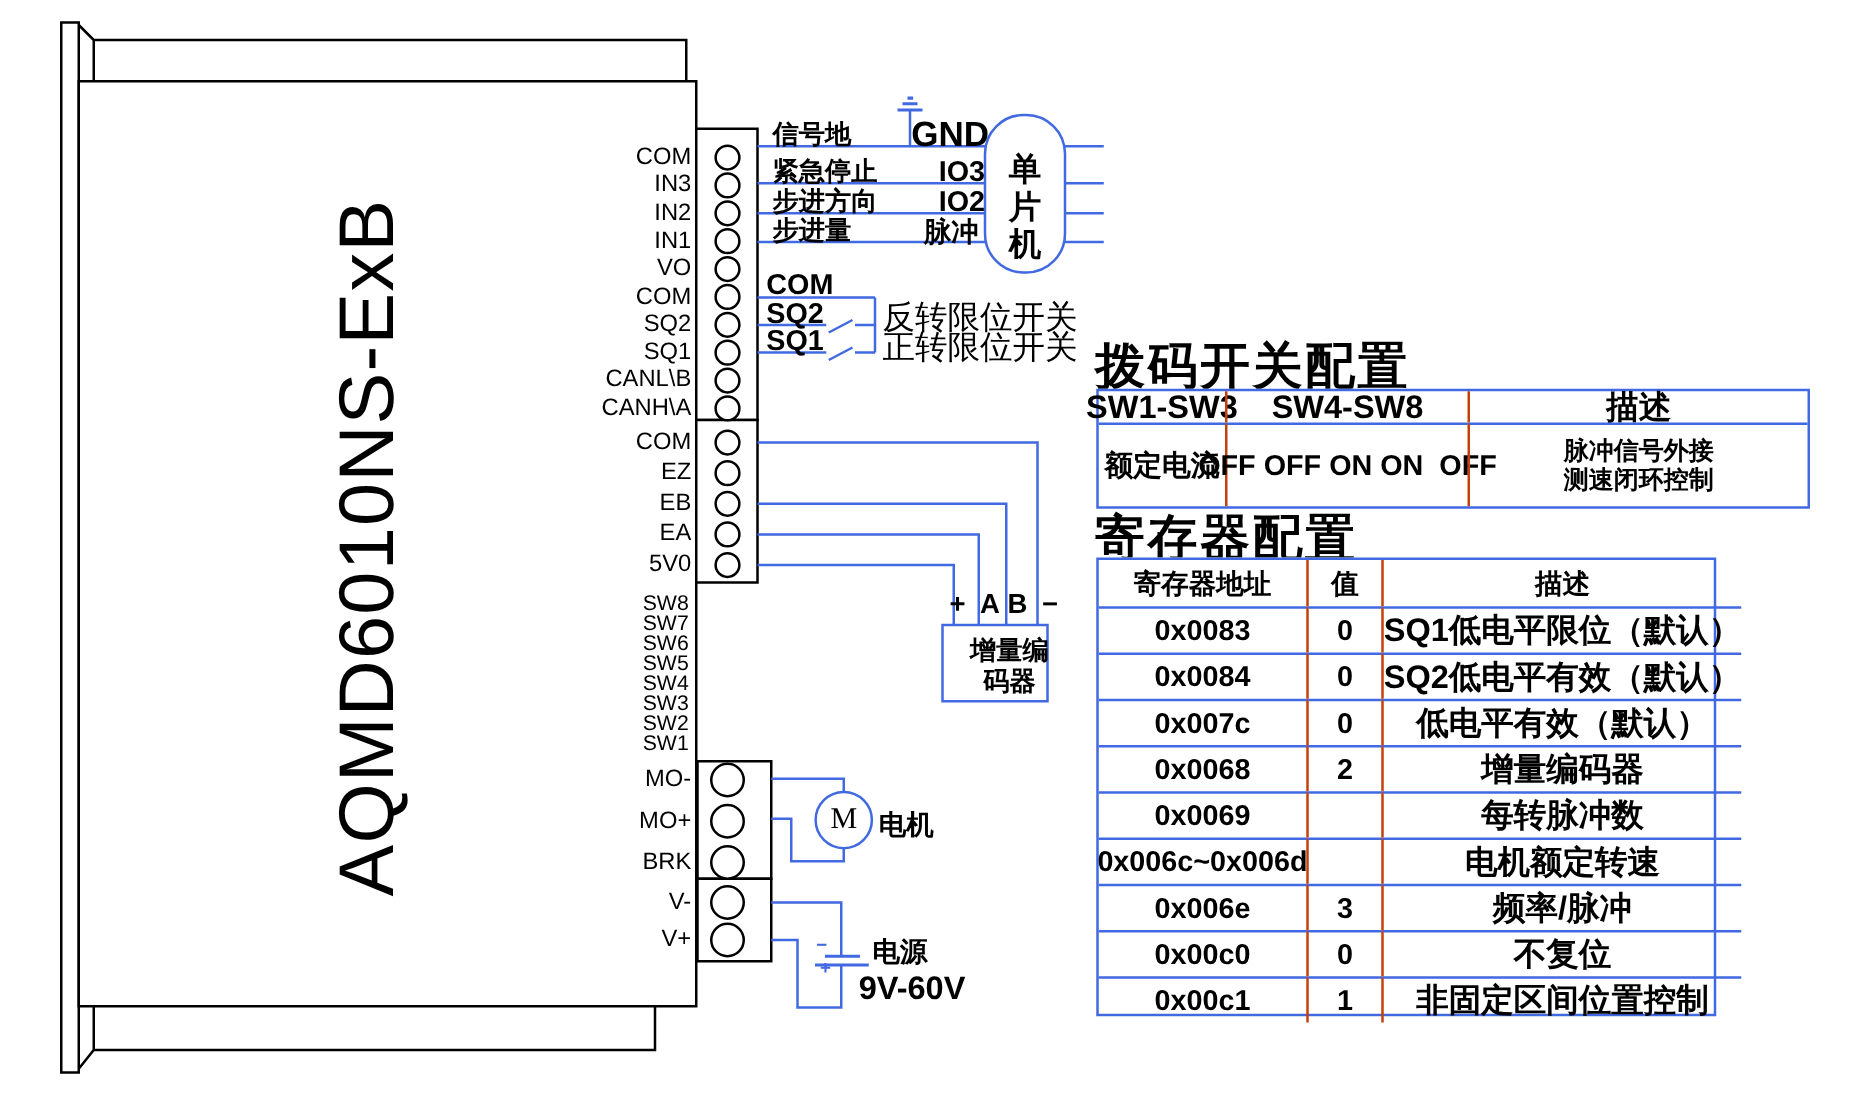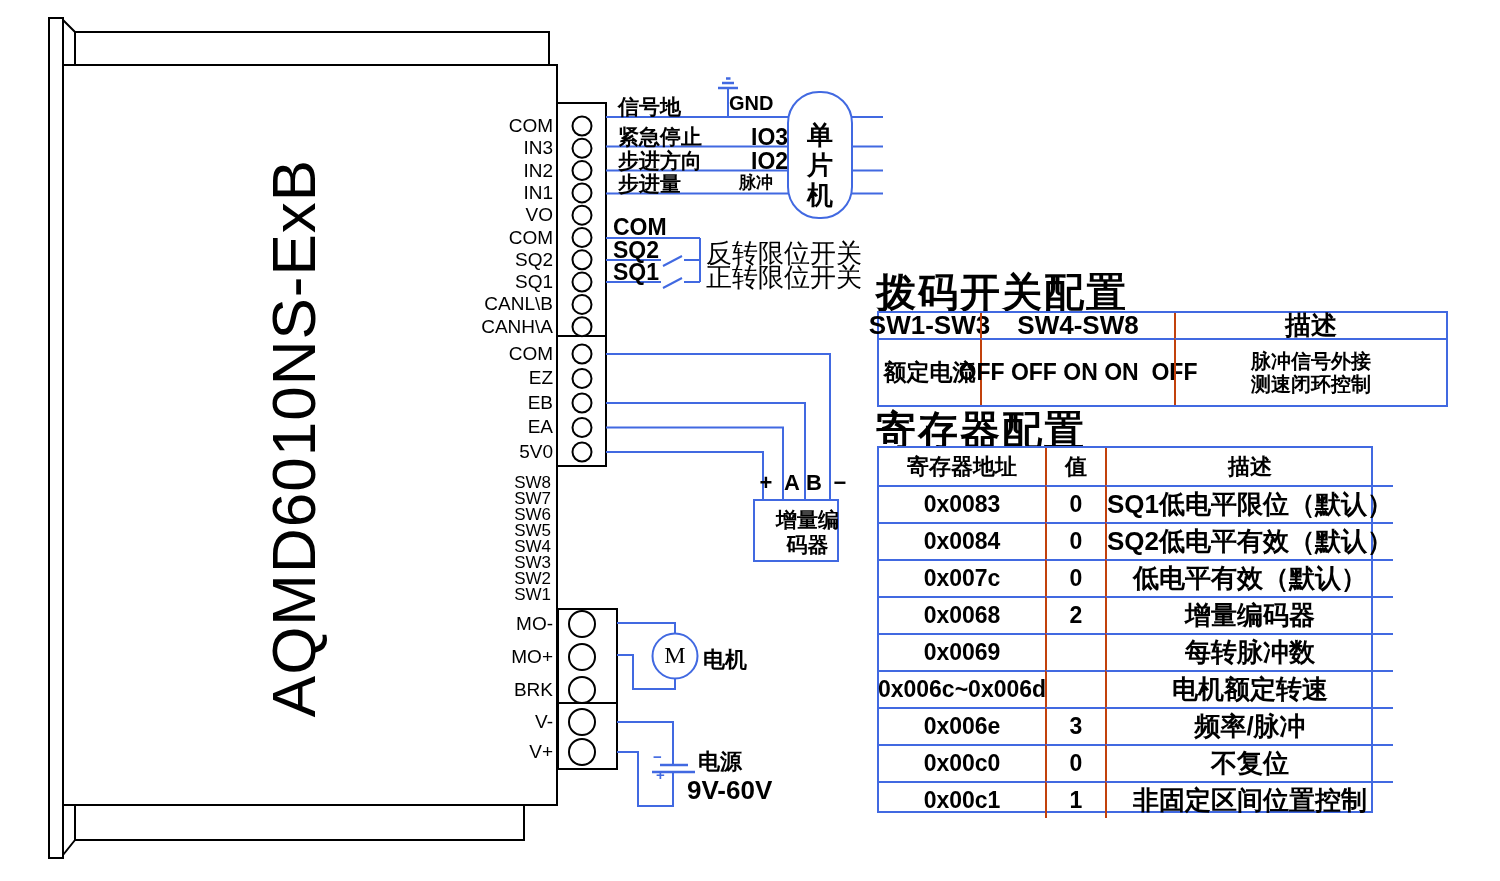--- a/index.html
+++ b/index.html
@@ -126,27 +126,27 @@
 <div class="swl" style="top:571px">SW2</div>
 <div class="swl" style="top:587px">SW1</div>
 
 <div class="tl" style="top:613px">MO-</div>
 <div class="tl" style="top:646px">MO+</div>
 <div class="tl" style="top:679px">BRK</div>
 <div class="tl" style="top:711px">V-</div>
 <div class="tl" style="top:741px">V+</div>
 
 <div class="lbl sig" style="left:618px;top:93px">信号地</div>
-<div class="lbl pin" style="left:729px;top:92px;font-size:20px">GND</div>
+<div class="lbl pin" style="left:729px;top:92px;font-size:28px">GND</div>
 <div class="lbl sig" style="left:618px;top:123px">紧急停止</div>
 <div class="lbl pin" style="left:751px;top:124px;font-size:23px">IO3</div>
 <div class="lbl sig" style="left:618px;top:147px">步进方向</div>
 <div class="lbl pin" style="left:751px;top:148px;font-size:23px">IO2</div>
 <div class="lbl sig" style="left:618px;top:170px">步进量</div>
-<div class="lbl pin" style="left:739px;top:171px;font-size:17px">脉冲</div>
+<div class="lbl pin" style="left:739px;top:171px;font-size:22px">脉冲</div>
 
 <div class="mcuchar" style="top:118px">单</div>
 <div class="mcuchar" style="top:148px">片</div>
 <div class="mcuchar" style="top:178px">机</div>
 
 <div class="lbl bold" style="left:613px;top:214px;font-size:23px">COM</div>
 <div class="lbl bold" style="left:613px;top:237px;font-size:23px">SQ2</div>
 <div class="lbl bold" style="left:613px;top:259px;font-size:23px">SQ1</div>
 <div class="lbl f21" style="left:706px;top:236px">反转限位开关</div>
 <div class="lbl f21" style="left:706px;top:260px">正转限位开关</div>

